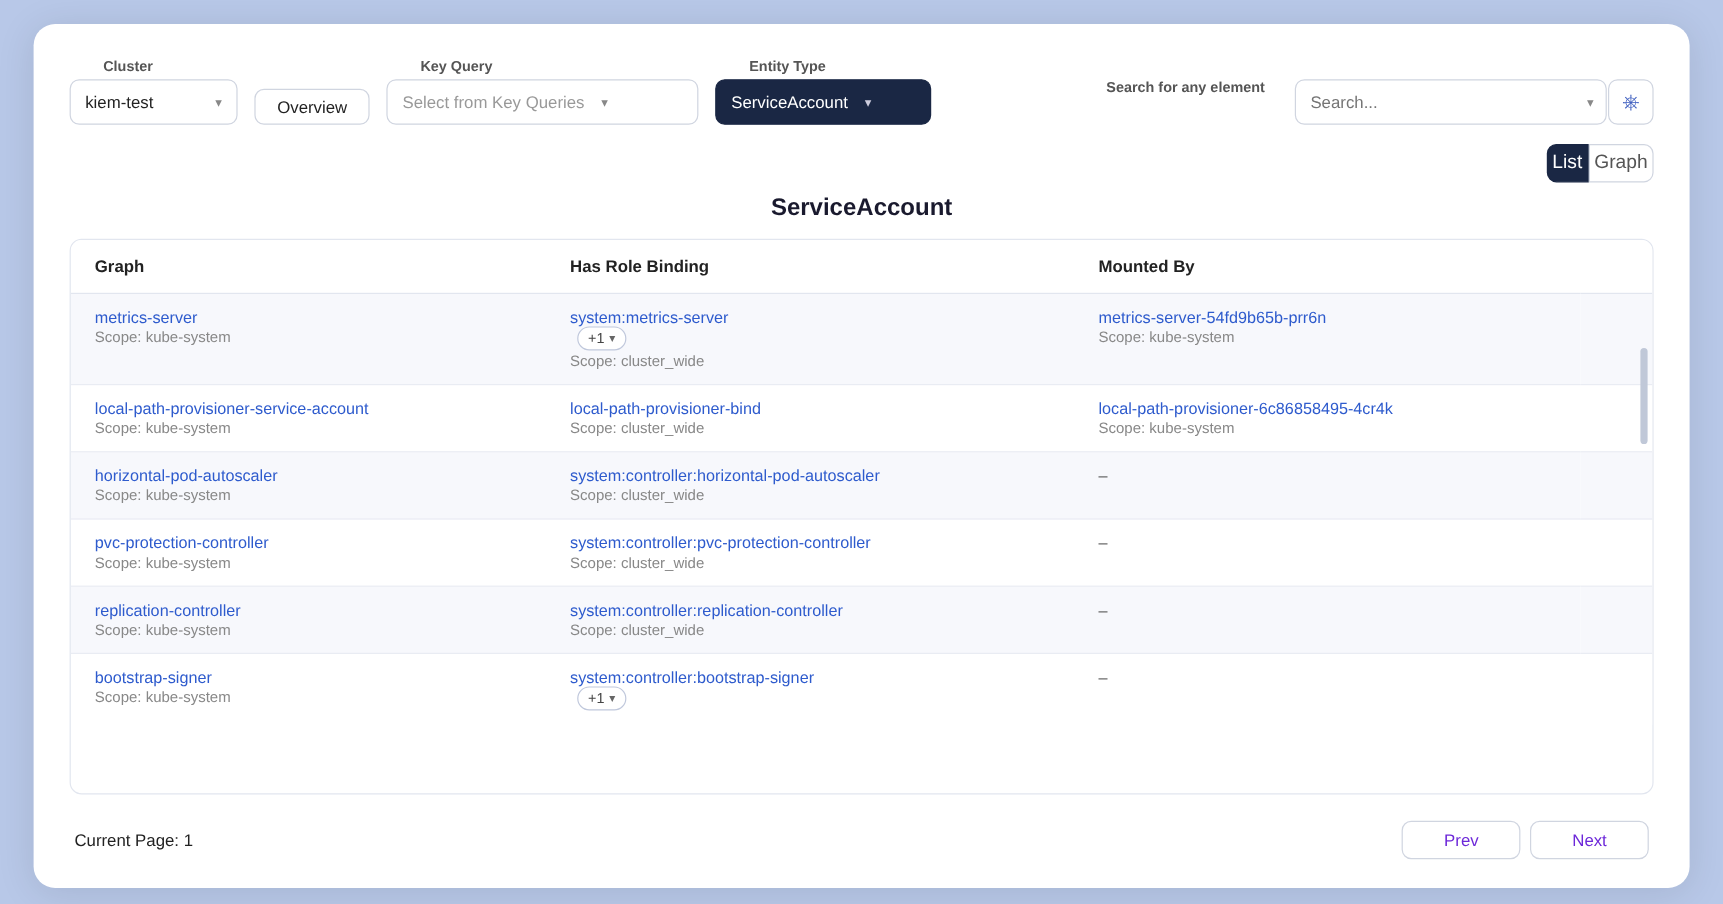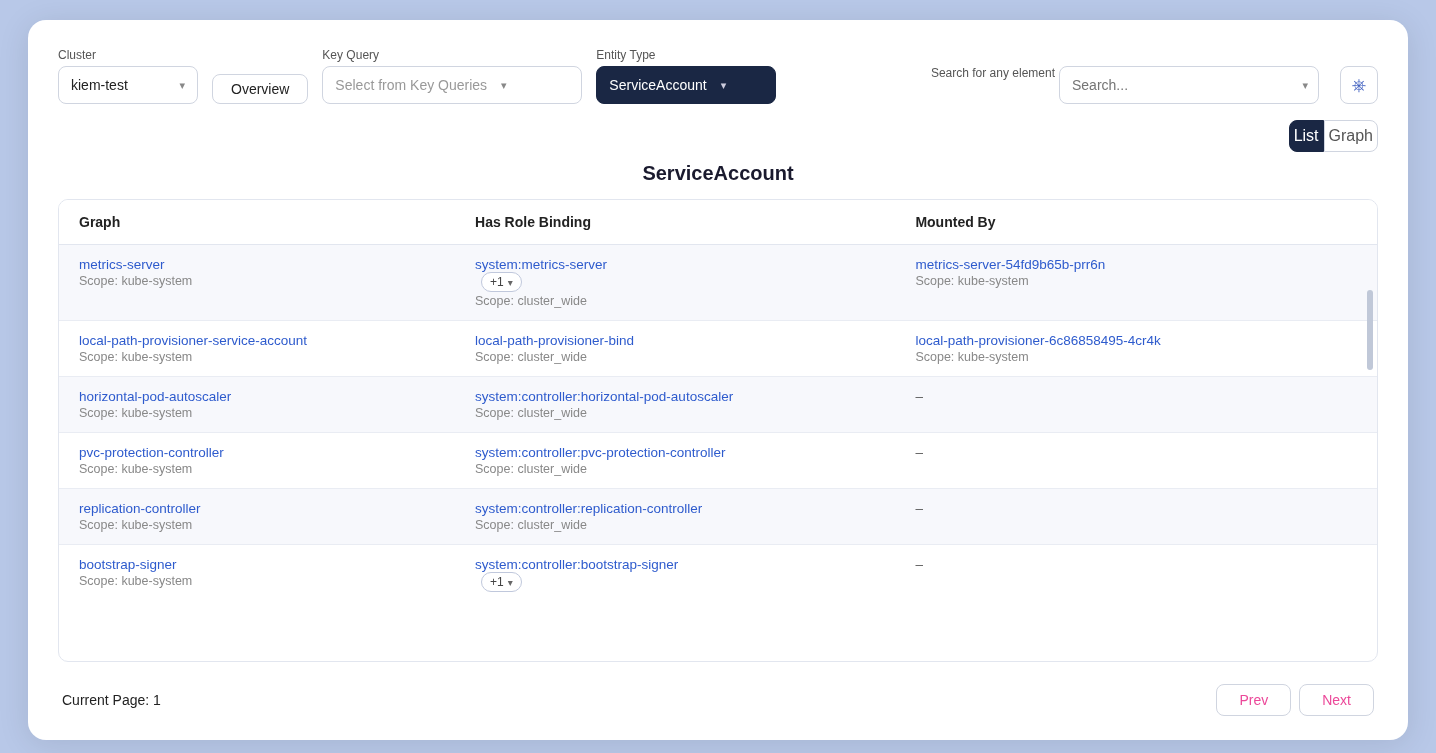--- a/index.html
+++ b/index.html
@@ -32,21 +32,22 @@
       margin-bottom: 16px;
     }
     .toolbar-group {
       display: flex;
       flex-direction: column;
       gap: 4px;
     }
     .toolbar-label {
       font-size: 12px;
       color: #555;
-      font-weight: 400;
+      font-weight: 700;
+      margin-left: 28px;
     }
     .dropdown {
       display: flex;
       align-items: center;
       border: 1.5px solid #d0d5e0;
       border-radius: 8px;
       padding: 7px 12px;
       background: #fff;
       cursor: pointer;
       font-size: 14px;
@@ -268,27 +269,27 @@
     .current-page {
       font-size: 14px;
       color: #222;
       font-weight: 500;
     }
     .nav-btns {
       display: flex;
       gap: 8px;
     }
     .nav-btn {
-      padding: 7px 22px;
+      padding: 7px 34px;
       border: 1.5px solid #d0d5e0;
       border-radius: 8px;
       background: #fff;
       font-size: 14px;
       font-weight: 500;
-      color: #ec4899;
+      color: #6d28d9;
       cursor: pointer;
       text-align: right;
     }
     .nav-btn.next {
       
     }
   </style>
 </head>
 <body>
 
@@ -319,21 +320,21 @@
     <div class="toolbar-group">
       <span class="toolbar-label">Entity Type</span>
       <div class="dropdown entity-dropdown">
         <span>ServiceAccount</span>
         <span class="chevron">▾</span>
       </div>
     </div>
 
     <div class="search-group">
       <span class="toolbar-label">Search for any element</span>
-      <div style="display:flex;gap:21px;align-items:center;">
+      <div style="display:flex;gap:1px;align-items:center;margin-left:21px;">
         <div class="search-input-wrap">
           <input class="search-input" type="text" placeholder="Search..." style="">
           <span class="search-chevron">▾</span>
         </div>
         <div class="helm-icon">
           <span>⎈</span>
         </div>
       </div>
     </div>
   </div>

